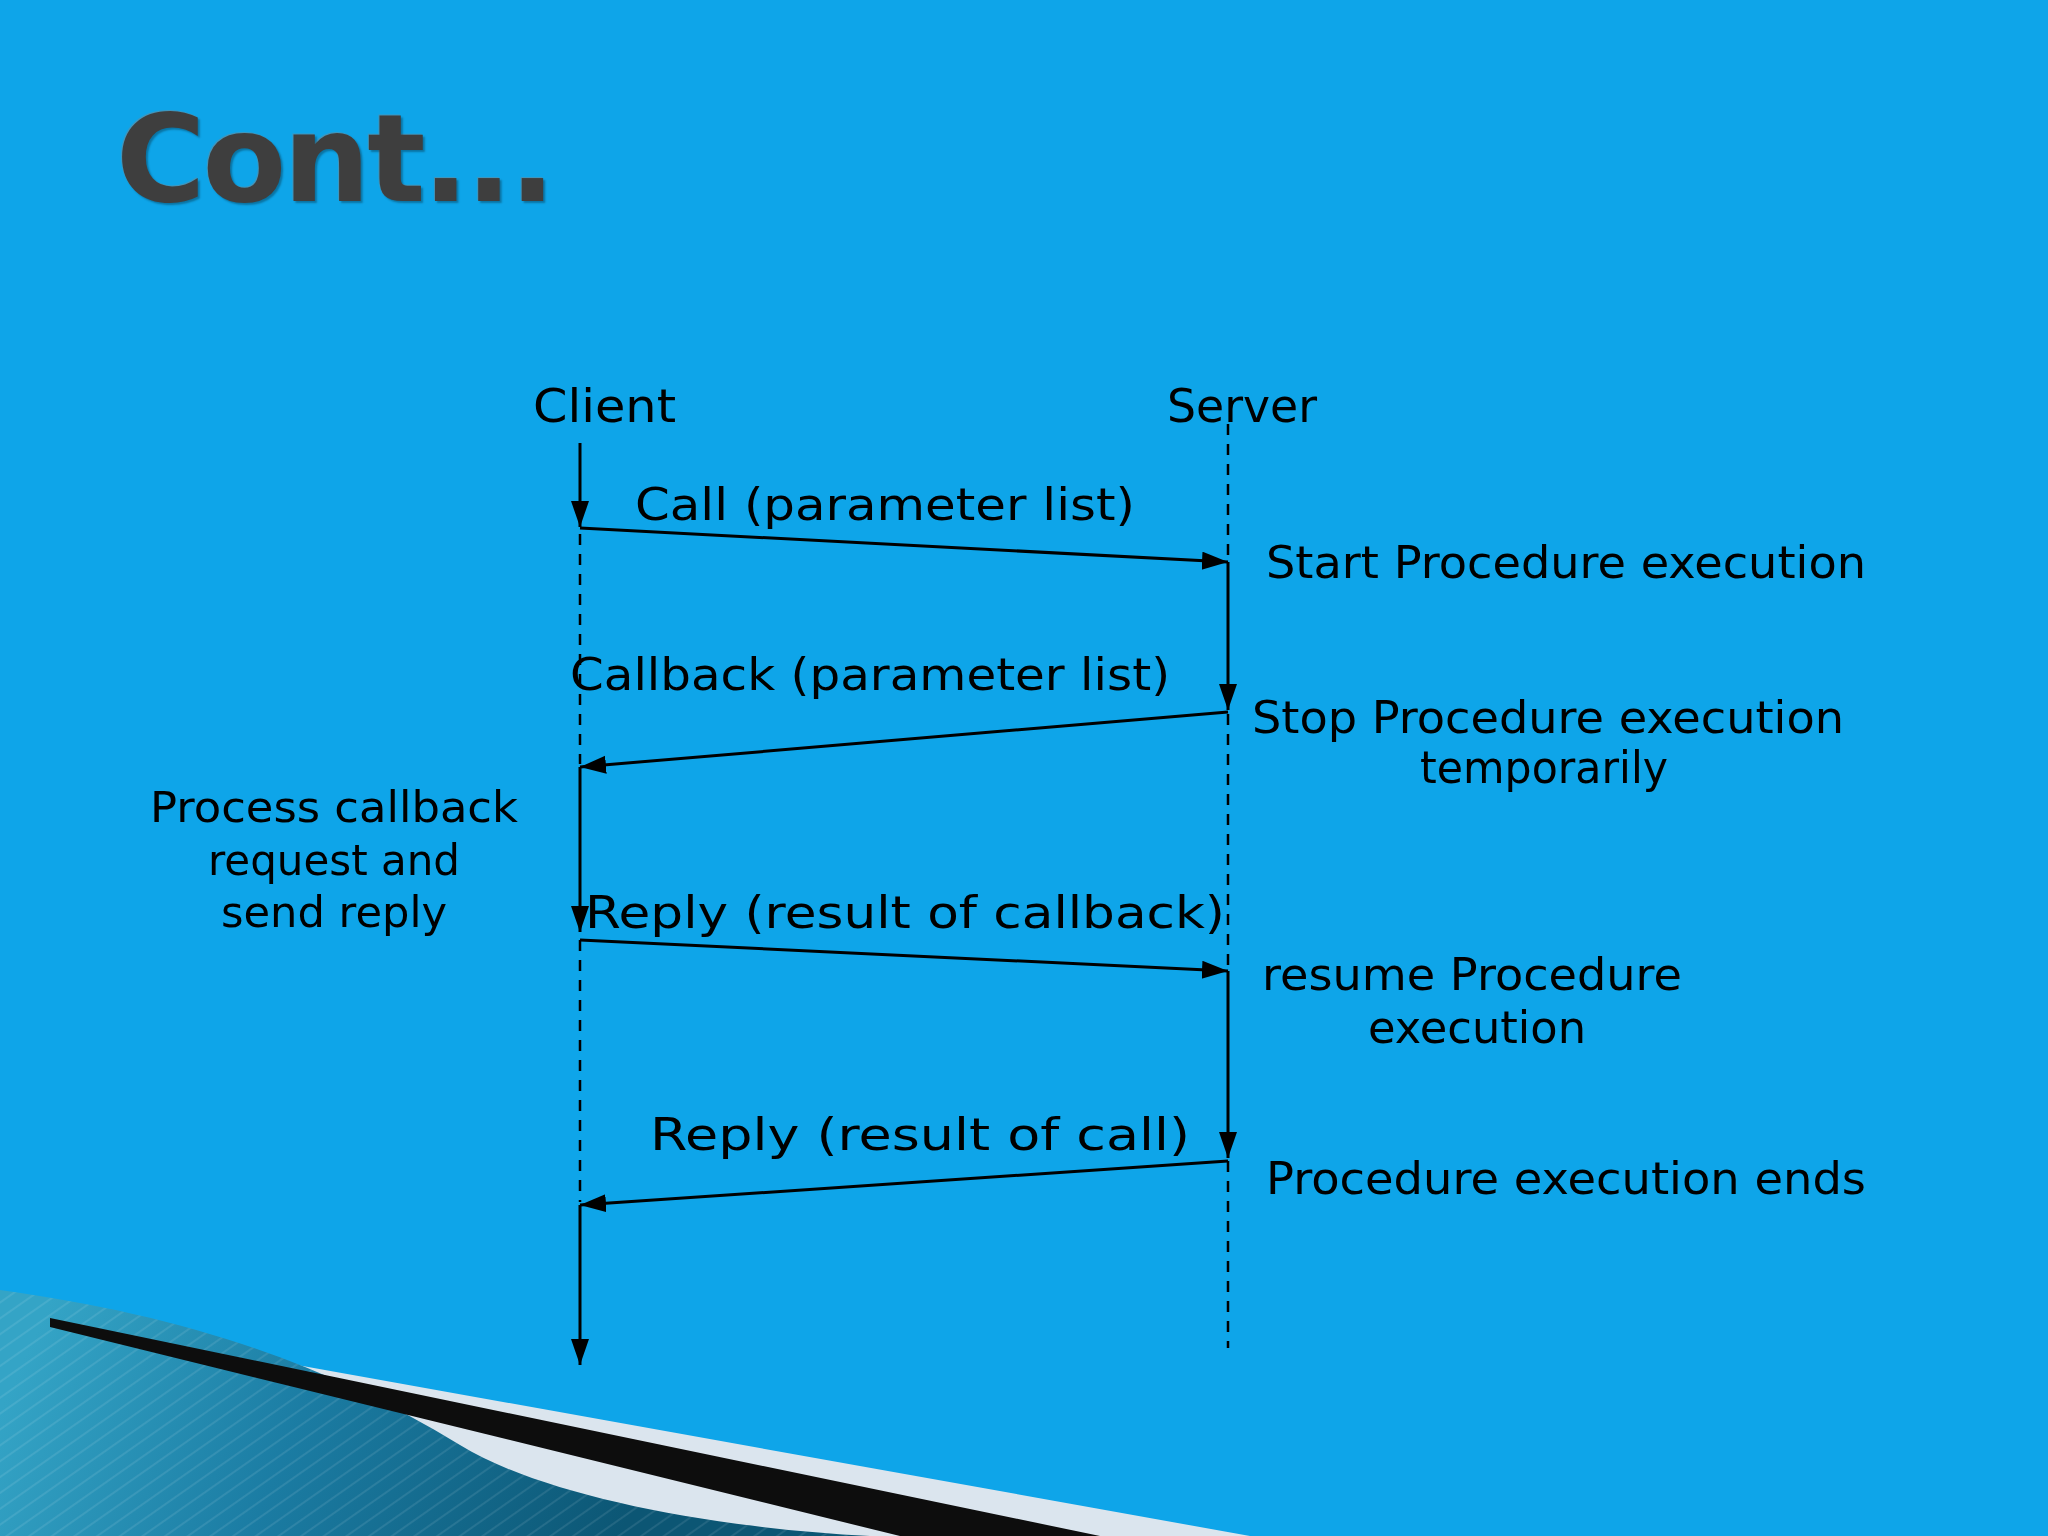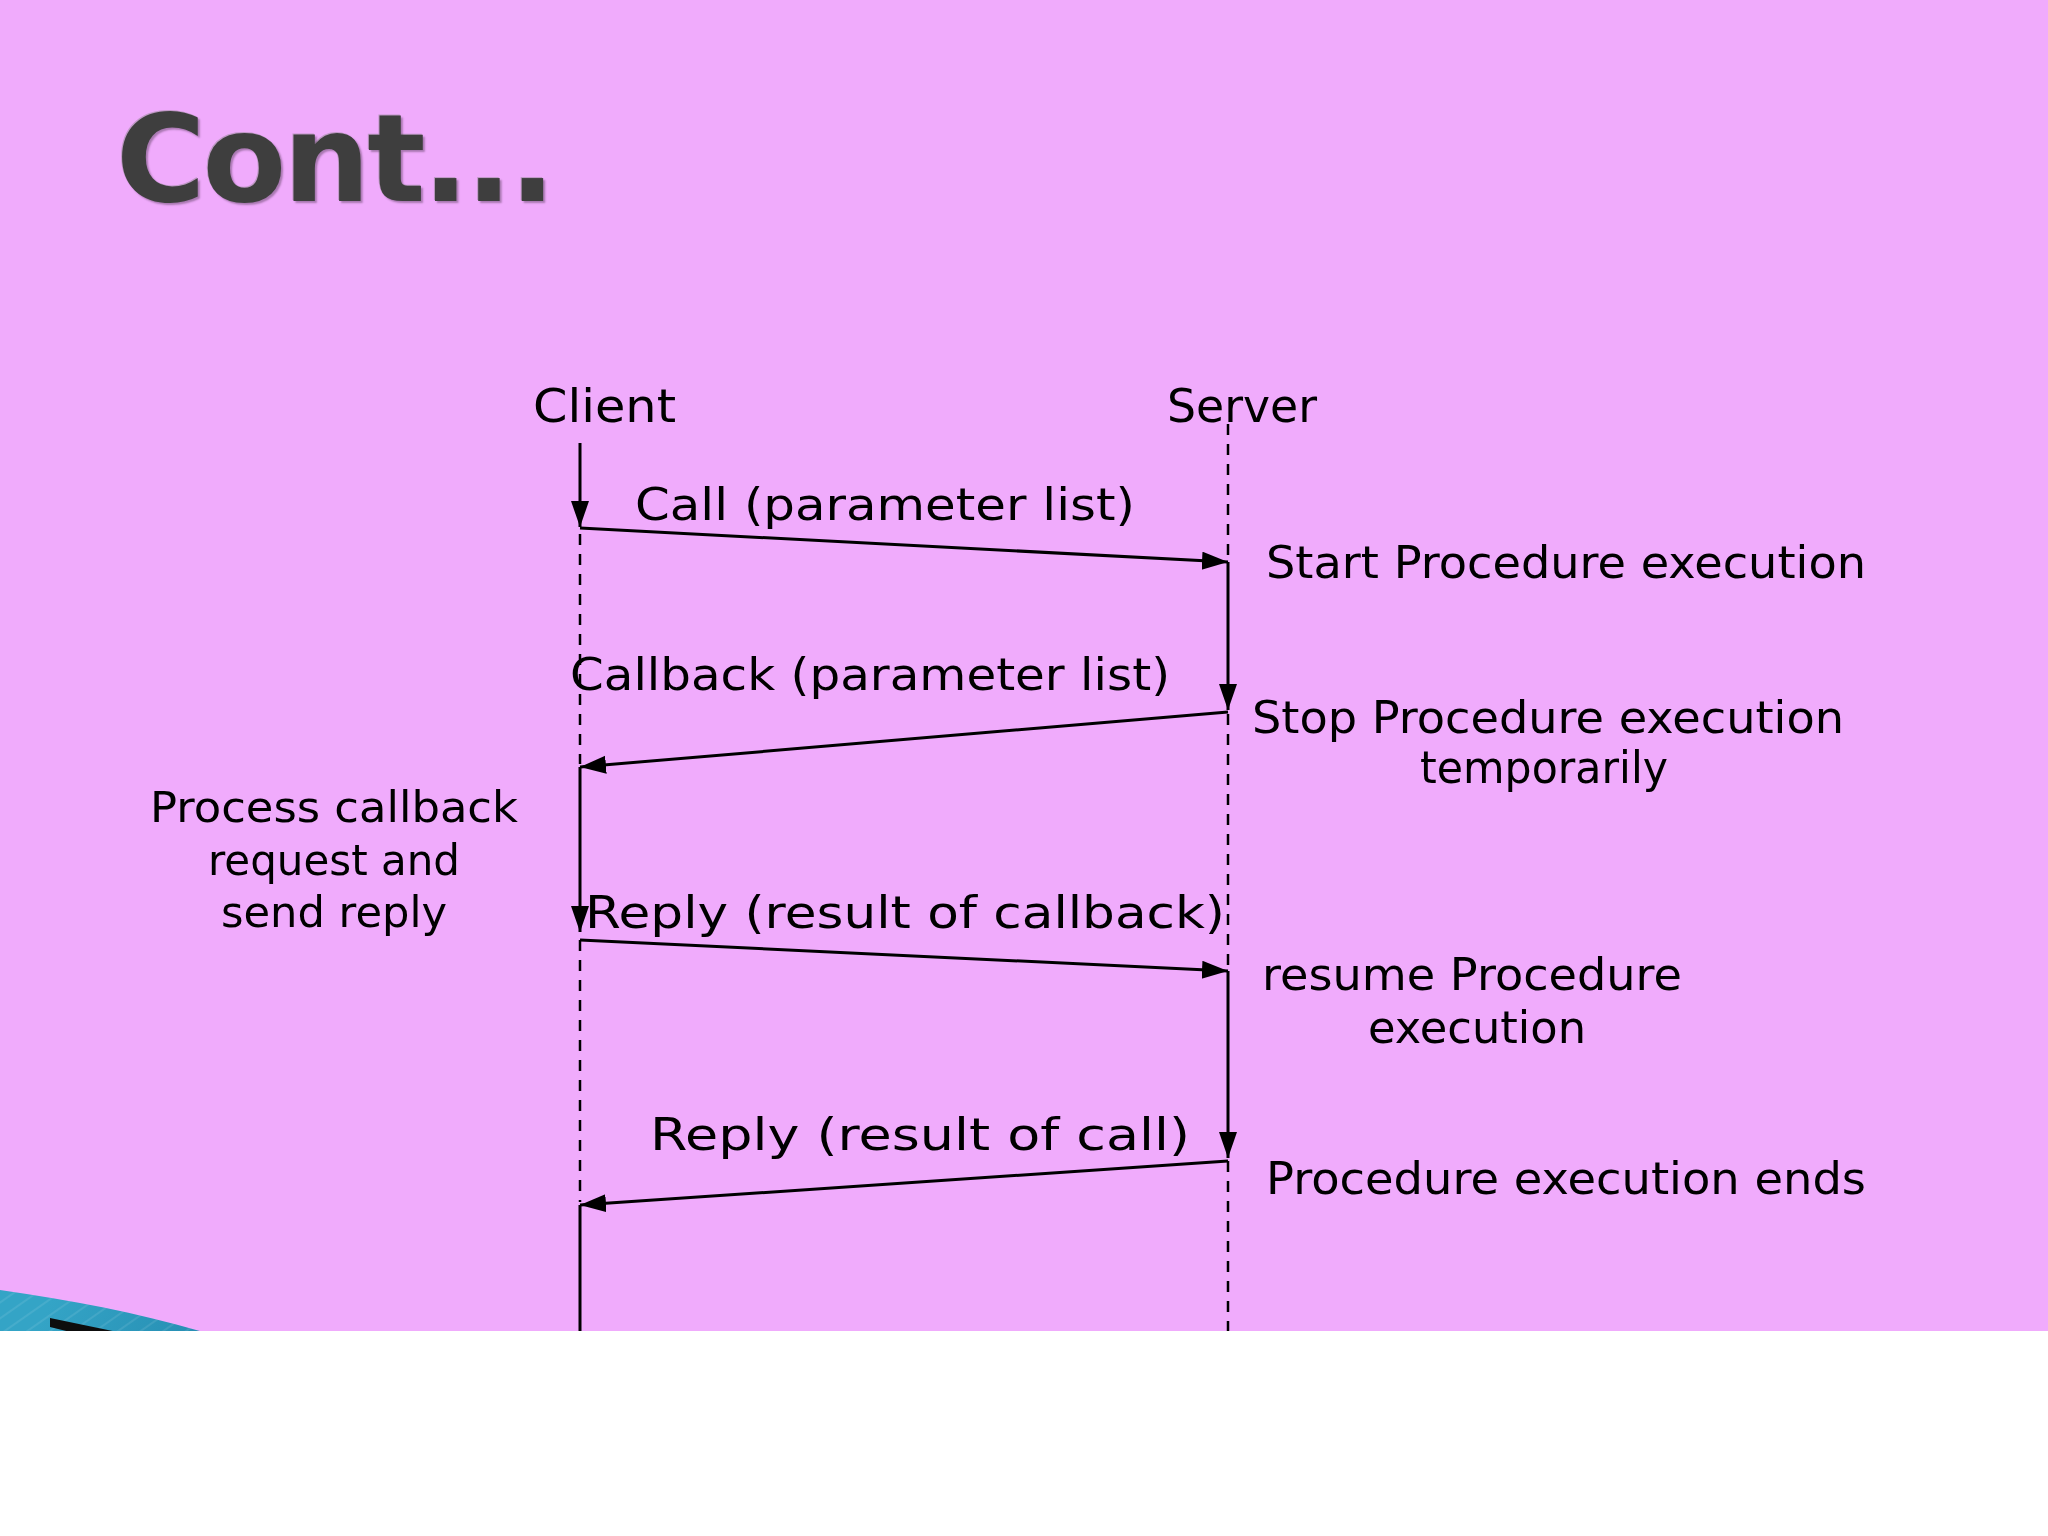--- a/index.html
+++ b/index.html
@@ -4,22 +4,22 @@
 <style>
   html, body {
     margin: 0;
     padding: 0;
     background: #ffffff;
     font-family: "DejaVu Sans", "Liberation Sans", sans-serif;
   }
   .slide {
     position: relative;
     width: 2048px;
-    height: 1331px;
-    background: #f0abfc;
+    height: 1536px;
+    background: #0ea5e9;
     overflow: hidden;
   }
   .slide-title {
     position: absolute;
     left: 116px;
     top: 98px;
     font-size: 122px;
     font-weight: bold;
     letter-spacing: -3px;
     line-height: 1;

